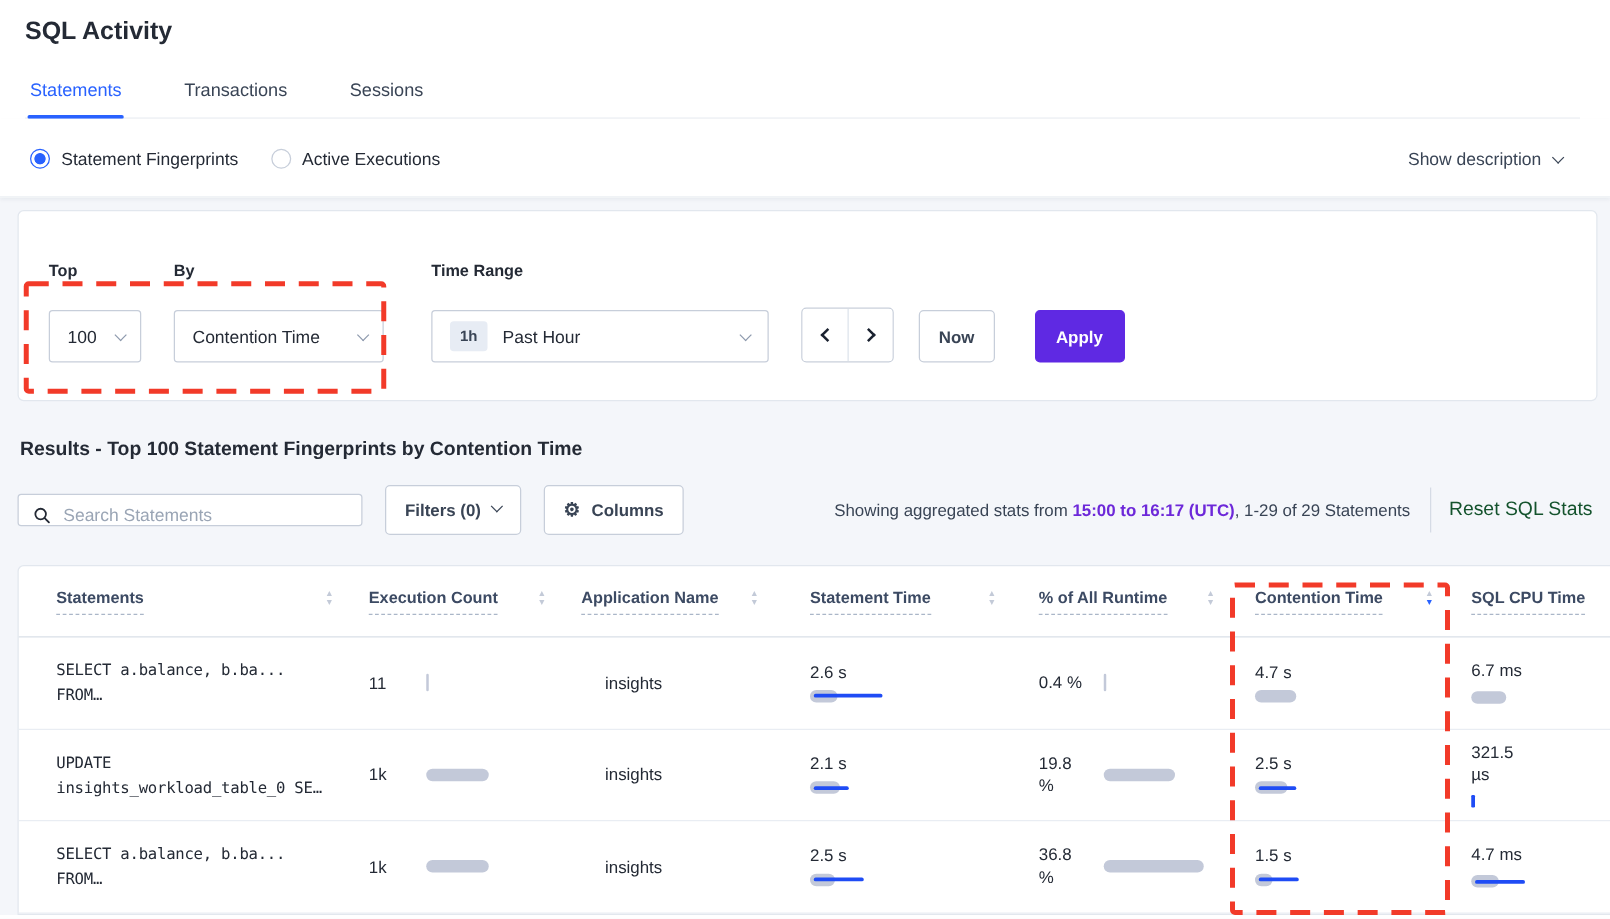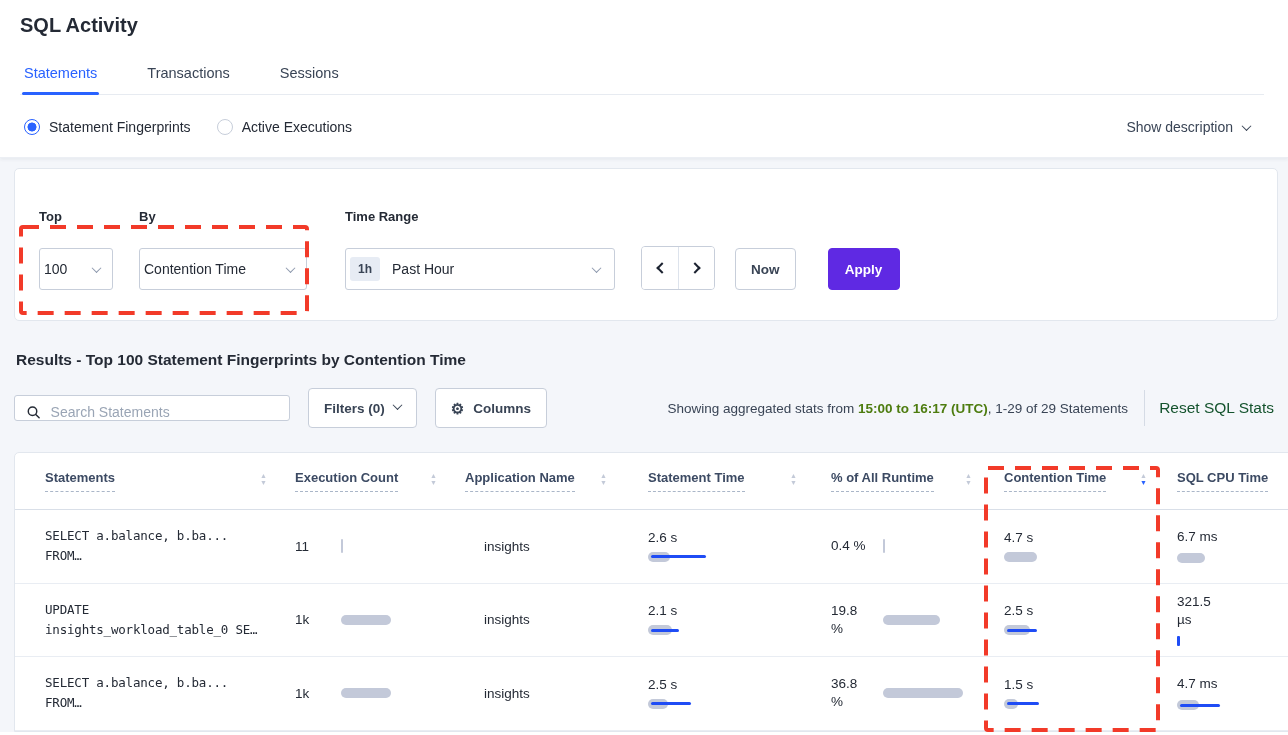--- a/index.html
+++ b/index.html
@@ -34,21 +34,21 @@
   
   .gray-zone { background:#f4f6fa; padding:10px 10px 0 14px; min-height:573px; }
 
   
   .criteria-card { background:#fff; border:1px solid #e2e7ee; border-radius:5px; padding:16px 18px 30px; }
   .criteria-title { font-size:15px; font-weight:bold; color:#242a35; }
   .criteria-row { display:flex; gap:26px; margin-top:24px; align-items:flex-end; }
   .field { display:flex; flex-direction:column; gap:24px; }
   .field-label { font-size:13px; font-weight:bold; color:#242a35; }
   .select { height:42px; border:1px solid #c7ceda; border-radius:3px; background:#fff; display:flex; align-items:center;
-    justify-content:space-between; padding:0 12px 0 4px; font-size:14px; color:#242a35; cursor:pointer; }
+    justify-content:space-between; padding:0 12px 0 14px; font-size:14px; color:#242a35; cursor:pointer; }
   .sel-top { width:74px; }
   .sel-by { width:168px; }
   .timerange { width:270px; gap:12px; justify-content:flex-start; position:relative; }
   .tr-badge { background:#e7ecf4; border-radius:3px; font-size:12px; font-weight:bold; color:#394455; padding:5px 8px; }
   .tr-chev { position:absolute; right:14px; }
   .pager { display:flex; border:1px solid #c7ceda; border-radius:4px; height:44px; margin-left:-2px; overflow:hidden; }
   .pager-btn { width:36px; display:flex; align-items:center; justify-content:center; background:#fff; cursor:pointer; }
   .pager-btn + .pager-btn { border-left:1px solid #dde3ec; }
   .ang { display:inline-block; width:8px; height:8px; border-left:2.6px solid #1b2230; border-bottom:2.6px solid #1b2230; }
   .ang.left { transform:rotate(45deg); margin-left:3px; }
@@ -64,21 +64,21 @@
   .results-toolbar { display:flex; align-items:center; margin-top:19px; }
   .search-box { width:276px; height:26px; border:1px solid #c7ceda; border-radius:3px; background:#fff;
     display:flex; align-items:flex-end; gap:10px; padding:0 12px; }
   .search-box input { border:none; outline:none; font-size:14px; color:#242a35; width:100%;
     font-family:"Liberation Sans",sans-serif; background:transparent; }
   .search-box input::placeholder { color:#9aa5b5; }
   .tool-btn { height:40px; margin-left:18px; display:flex; align-items:center; gap:9px; }
   .gear { font-size:15px; color:#394455; line-height:1; }
   .stats-right { margin-left:auto; display:flex; align-items:center; }
   .stats-text { font-size:13.5px; color:#394455; }
-  .stats-text b { color:#4d7c0f; }
+  .stats-text b { color:#6d28d9; }
   .stats-divider { width:1px; height:36px; background:#d5dbe5; margin:0 14px 0 16px; }
   .reset-link { color:#14532d; font-size:15.5px; cursor:pointer; white-space:nowrap; padding-right:4px;text-align:center; }
 
   
   .table-card { background:#fff; border:1px solid #e2e7ee; border-radius:5px 5px 0 0; margin-top:24px; width:1310px; }
   .tr { display:grid; grid-template-columns:250px 170px 170px 190px 175px 175px 160px; padding-left:30px; align-items:center; }
   .thead { height:57px; border-bottom:1px solid #d9dfe8; }
   .th { display:flex; align-items:center; justify-content:space-between; padding-right:28px; cursor:pointer; }
   .th-label { font-size:13px; font-weight:bold; color:#3c4a63; border-bottom:1px dashed #aab6c8; padding-bottom:6px; white-space:nowrap; }
   .sorter { display:flex; flex-direction:column; gap:1px; margin-bottom:4px; }

